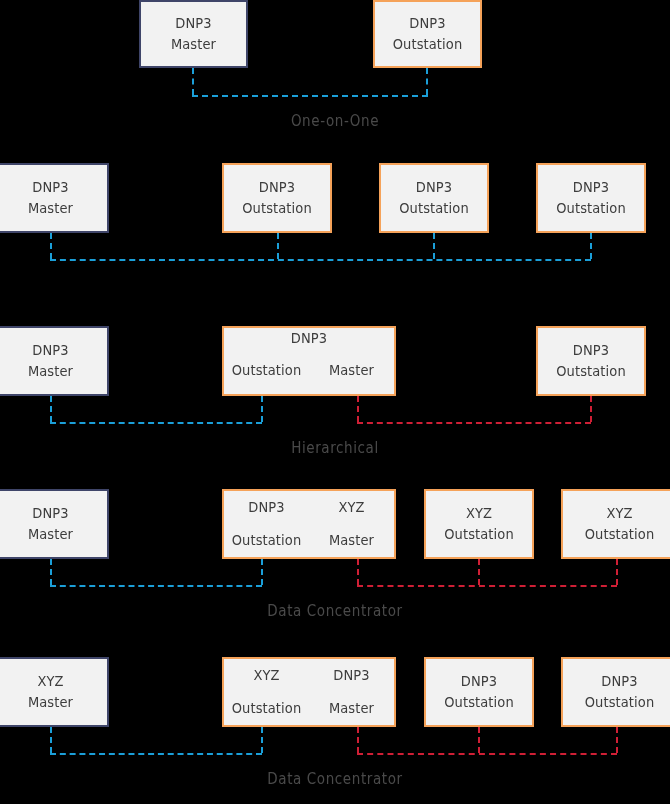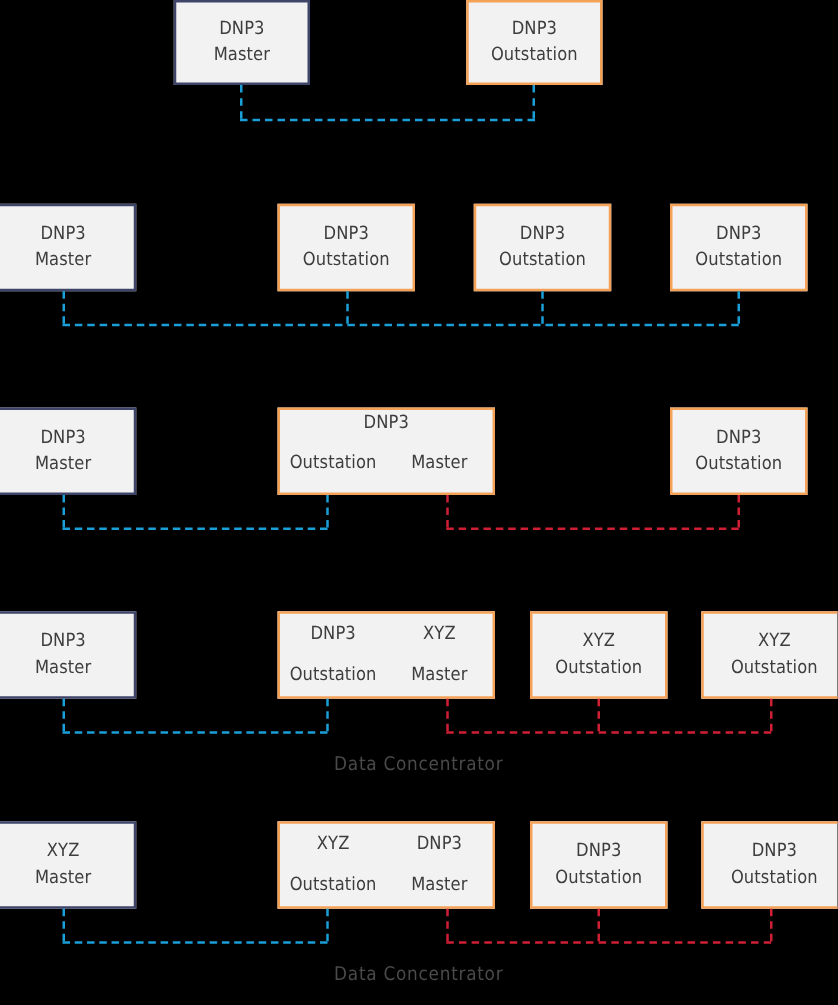--- a/index.html
+++ b/index.html
@@ -123,20 +123,21 @@
 
     <div class="node outstation" style="left:373px; top:0px; width:109px; height:68px;">
       <span class="ln">DNP3</span>
       <span class="ln">Outstation</span>
     </div>
 
     <div class="vline" style="left:192px; top:68px; height:27px;"></div>
     <div class="vline" style="left:426px; top:68px; height:27px;"></div>
     <div class="hline" style="left:192px; top:95px; width:236px;"></div>
 
+    <div class="caption" style="top:112px;">One-on-One</div>
   </div>
 
   <div class="row" style="top:163px;height:140px;">
     <div class="node master" style="left:-8px; top:0px; width:117px; height:70px;">
       <span class="ln">DNP3</span>
       <span class="ln">Master</span>
     </div>
 
     <div class="node outstation" style="left:222px; top:0px; width:110px; height:70px;">
       <span class="ln">DNP3</span>
@@ -181,20 +182,21 @@
     </div>
 
     <div class="vline" style="left:50px; top:70px; height:26px;"></div>
     <div class="vline" style="left:261px; top:70px; height:26px;"></div>
     <div class="hline" style="left:50px; top:96px; width:212px;"></div>
 
     <div class="vline red" style="left:357px; top:70px; height:26px;"></div>
     <div class="vline red" style="left:590px; top:70px; height:26px;"></div>
     <div class="hline red" style="left:357px; top:96px; width:234px;"></div>
 
+    <div class="caption" style="top:113px;">Hierarchical</div>
   </div>
 
   <div class="row" style="top:489px;height:145px;">
     <div class="node master" style="left:-8px; top:0px; width:117px; height:70px;">
       <span class="ln">DNP3</span>
       <span class="ln">Master</span>
     </div>
 
     <div class="node dual" style="left:222px; top:0px; width:174px; height:70px;">
       <span class="dual-half">

